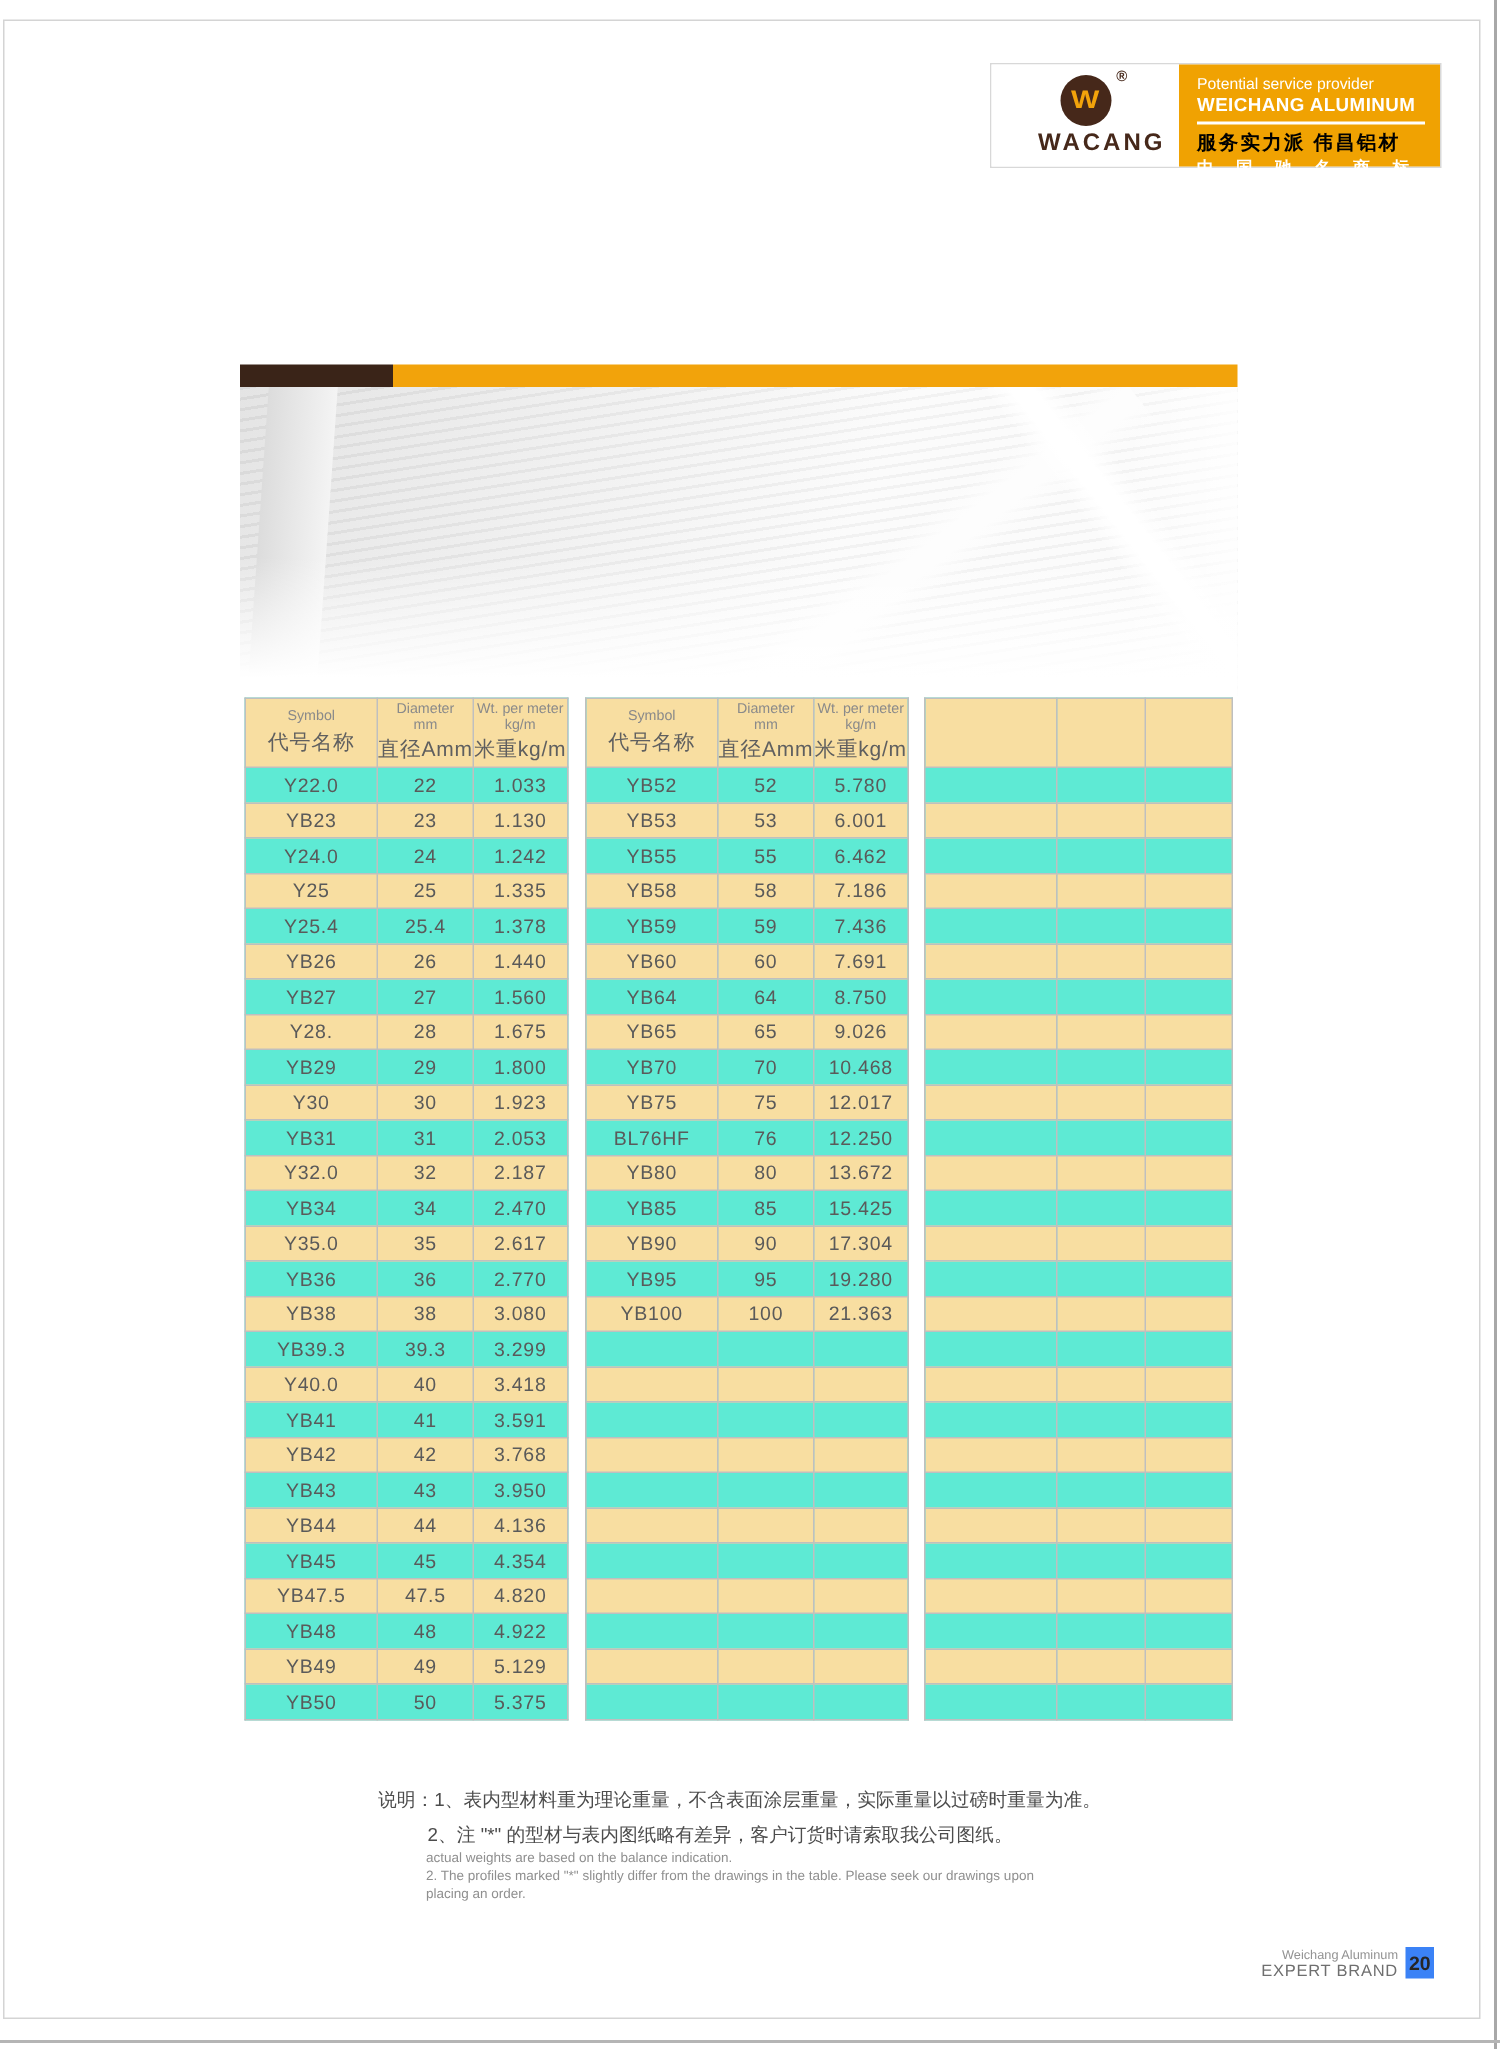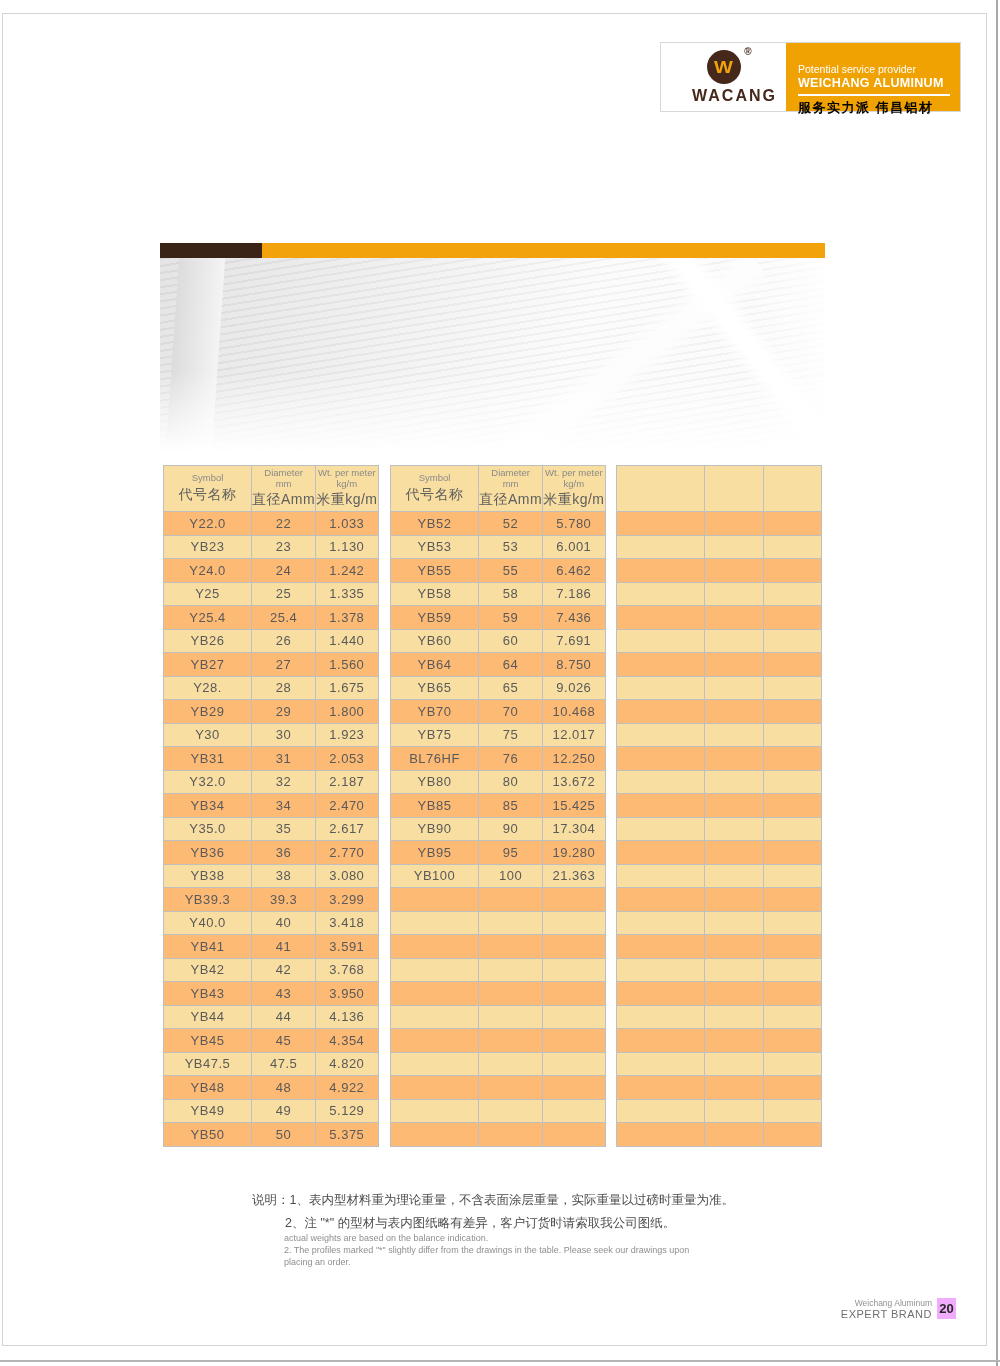--- a/index.html
+++ b/index.html
@@ -15,21 +15,21 @@
 
   
   .logo-box{position:absolute;left:660px;top:42px;width:301px;height:70px;
     border:1px solid #d8d8d8;display:flex;background:#fff;box-sizing:border-box;}
   .logo-area{width:125px;display:flex;flex-direction:column;align-items:center;justify-content:center;background:#fff;}
   .logo-mark{position:relative;width:34px;height:34px;border-radius:50%;background:#46281a;
     display:flex;align-items:center;justify-content:center;}
   .mark-w{color:#f2a30b;font-weight:bold;font-size:20px;line-height:1;transform:scaleY(.85);}
   .mark-r{position:absolute;right:-11px;top:-4px;color:#46281a;font-size:10px;font-weight:bold;}
   .logo-brand{margin-top:3px;color:#46281a;font-weight:bold;font-size:16px;letter-spacing:2px;margin-left:22px;}
-  .gold-panel{flex:1;background:#f0a202;padding:20px 10px 5px 12px;box-sizing:border-box;}
+  .gold-panel{flex:1;background:#f0a202;padding:7px 10px 5px 12px;box-sizing:border-box;}
   .gp1{color:#ffffff;font-size:10.5px;line-height:1.25;}
   .gp2{color:#ffffff;font-size:12.5px;font-weight:bold;letter-spacing:.3px;
     border-bottom:2px solid #ffffff;padding-bottom:3px;margin-bottom:4px;line-height:1.2;}
   .gp3{color:#000000;font-size:13px;font-weight:bold;letter-spacing:1.5px;line-height:1.3;}
   .gp4{color:#ffffff;font-size:11px;font-weight:bold;letter-spacing:6px;line-height:1.3;margin-top:1px;}
 
   
   .bar-brown{position:absolute;left:160px;top:243px;width:102px;height:15px;background:#3a2418;}
   .bar-gold{position:absolute;left:262px;top:243px;width:563px;height:15px;background:#f2a30b;}
   .photo{position:absolute;left:160px;top:258px;width:665px;height:206px;overflow:hidden;
@@ -43,21 +43,21 @@
     transform:rotate(52deg);}
   .photo .beam2{position:absolute;left:585px;top:-70px;width:42px;height:360px;
     background:linear-gradient(90deg,rgba(255,255,255,0),#ffffff 35%,#ffffff 65%,rgba(255,255,255,0));
     transform:rotate(-38deg);}
   .photo .fade{position:absolute;inset:0;
     background:
       linear-gradient(to bottom, rgba(255,255,255,0) 55%, #ffffff 94%),
       linear-gradient(to right, rgba(255,255,255,0) 88%, rgba(255,255,255,.85));}
 
   
-  .spec-table{position:absolute;border-collapse:collapse;table-layout:fixed;background:#fdba74;}
+  .spec-table{position:absolute;border-collapse:collapse;table-layout:fixed;background:#5eead4;}
   .t1{left:163px;top:465px;}
   .t2{left:390px;top:465px;}
   .t3{left:616px;top:465px;}
   .spec-table col.c1{width:88px;}
   .spec-table col.c2{width:59px;}
   .spec-table col.c3{width:58px;}
   .spec-table th,.spec-table td{border:1px solid #bfbfbf;padding:0;text-align:center;vertical-align:middle;}
   .spec-table th{height:45px;background:#f8dea1;font-weight:normal;overflow:visible;}
   .spec-table td{height:22.5px;font-size:13px;color:#5a5a5a;letter-spacing:.5px;}
   .spec-table tr.alt td{background:#f8dea1;}
@@ -67,21 +67,21 @@
   
   .notes-cn{position:absolute;left:252px;top:1189px;width:520px;font-size:12.5px;color:#4c4c4c;line-height:1.8;}
   .notes-cn .indent{padding-left:33px;}
   .notes-en{position:absolute;left:256px;top:1232px;width:478px;font-size:9px;color:#8f8f8f;line-height:1.35;}
   .notes-en .indent{padding-left:28px;}
 
   
   .footer-text{position:absolute;left:790px;top:1298px;width:142px;text-align:right;}
   .ft1{font-size:8.5px;color:#929292;line-height:1.2;}
   .ft2{font-size:11px;color:#6f6f6f;letter-spacing:.5px;line-height:1.2;}
-  .footer-badge{position:absolute;left:937px;top:1298px;width:19px;height:21px;background:#f0abfc;
+  .footer-badge{position:absolute;left:937px;top:1298px;width:19px;height:21px;background:#3b82f6;
     color:#262626;font-size:13px;font-weight:bold;display:flex;align-items:center;justify-content:center;}
 </style>
 </head>
 <body>
 
 <div class="page-frame"></div>
 <div class="edge-right"></div>
 <div class="edge-bottom"></div>
 
 <div class="logo-box">

